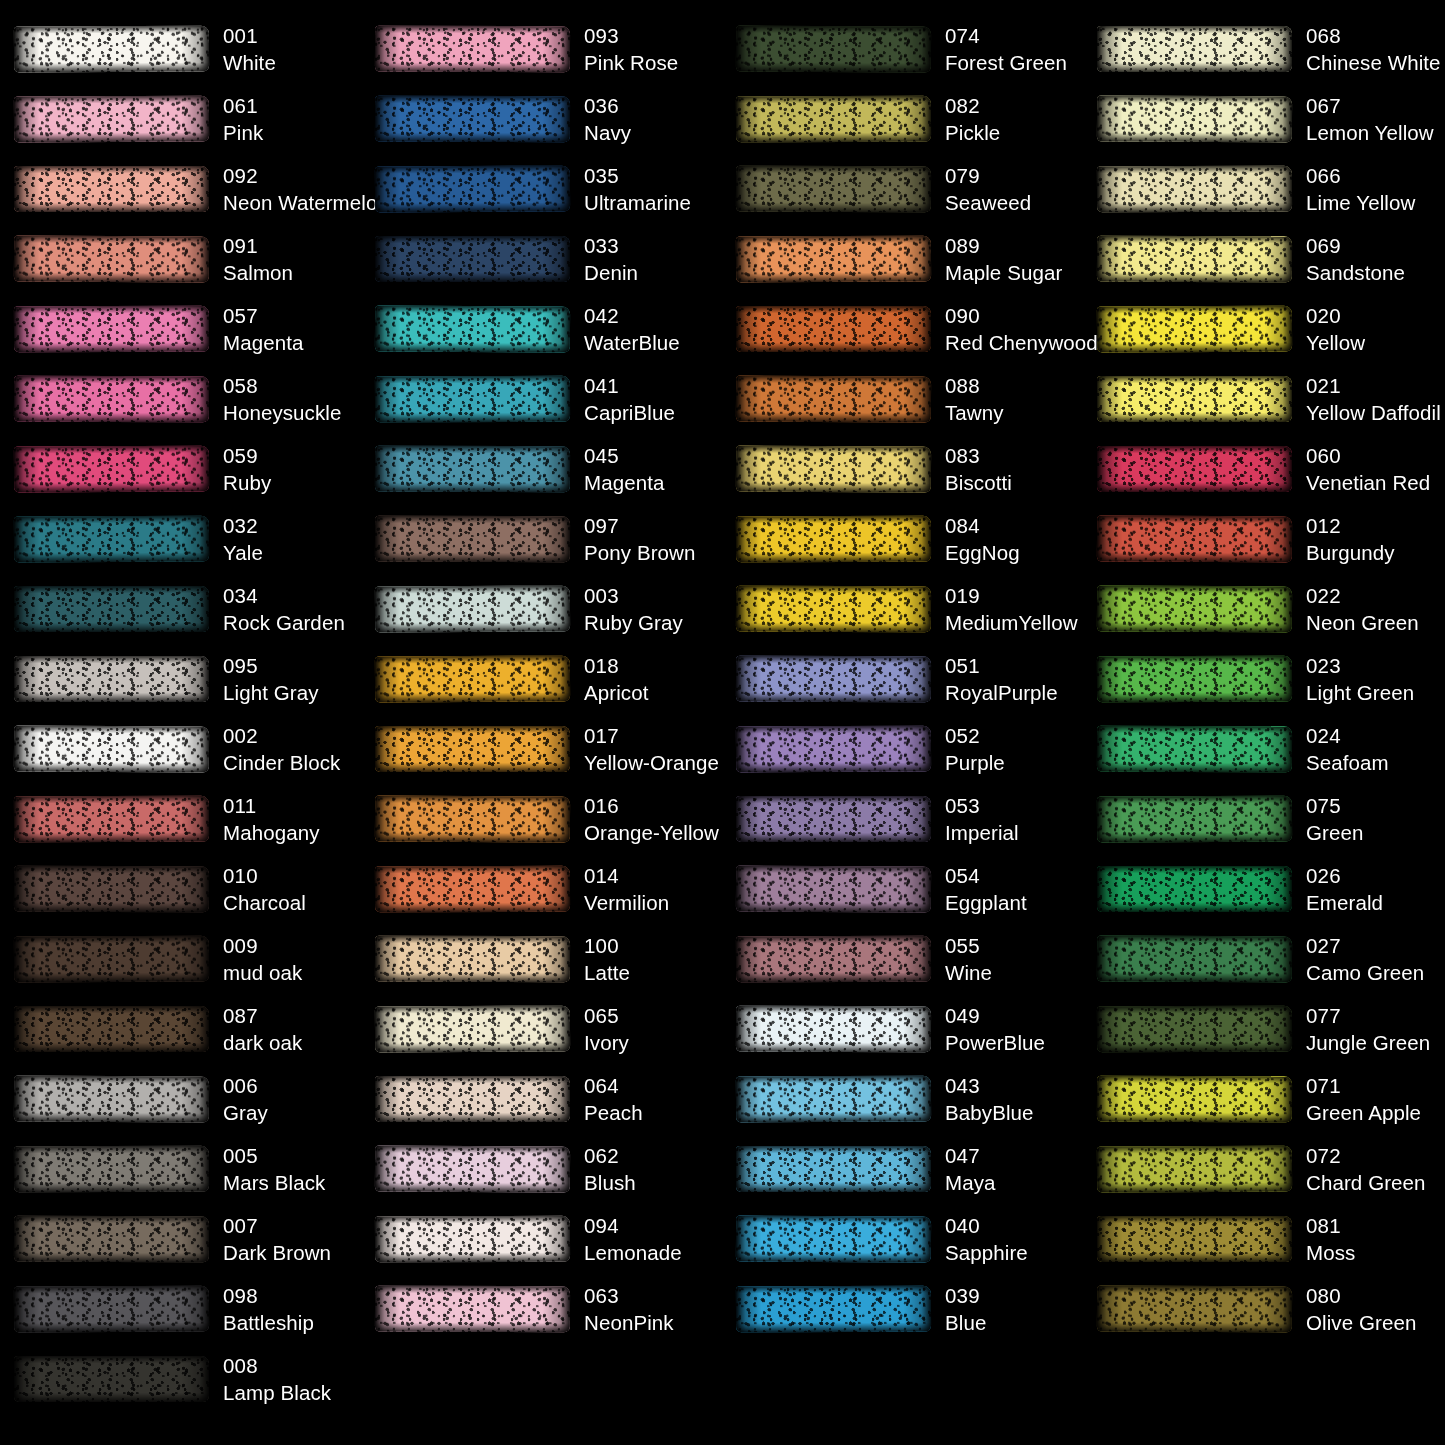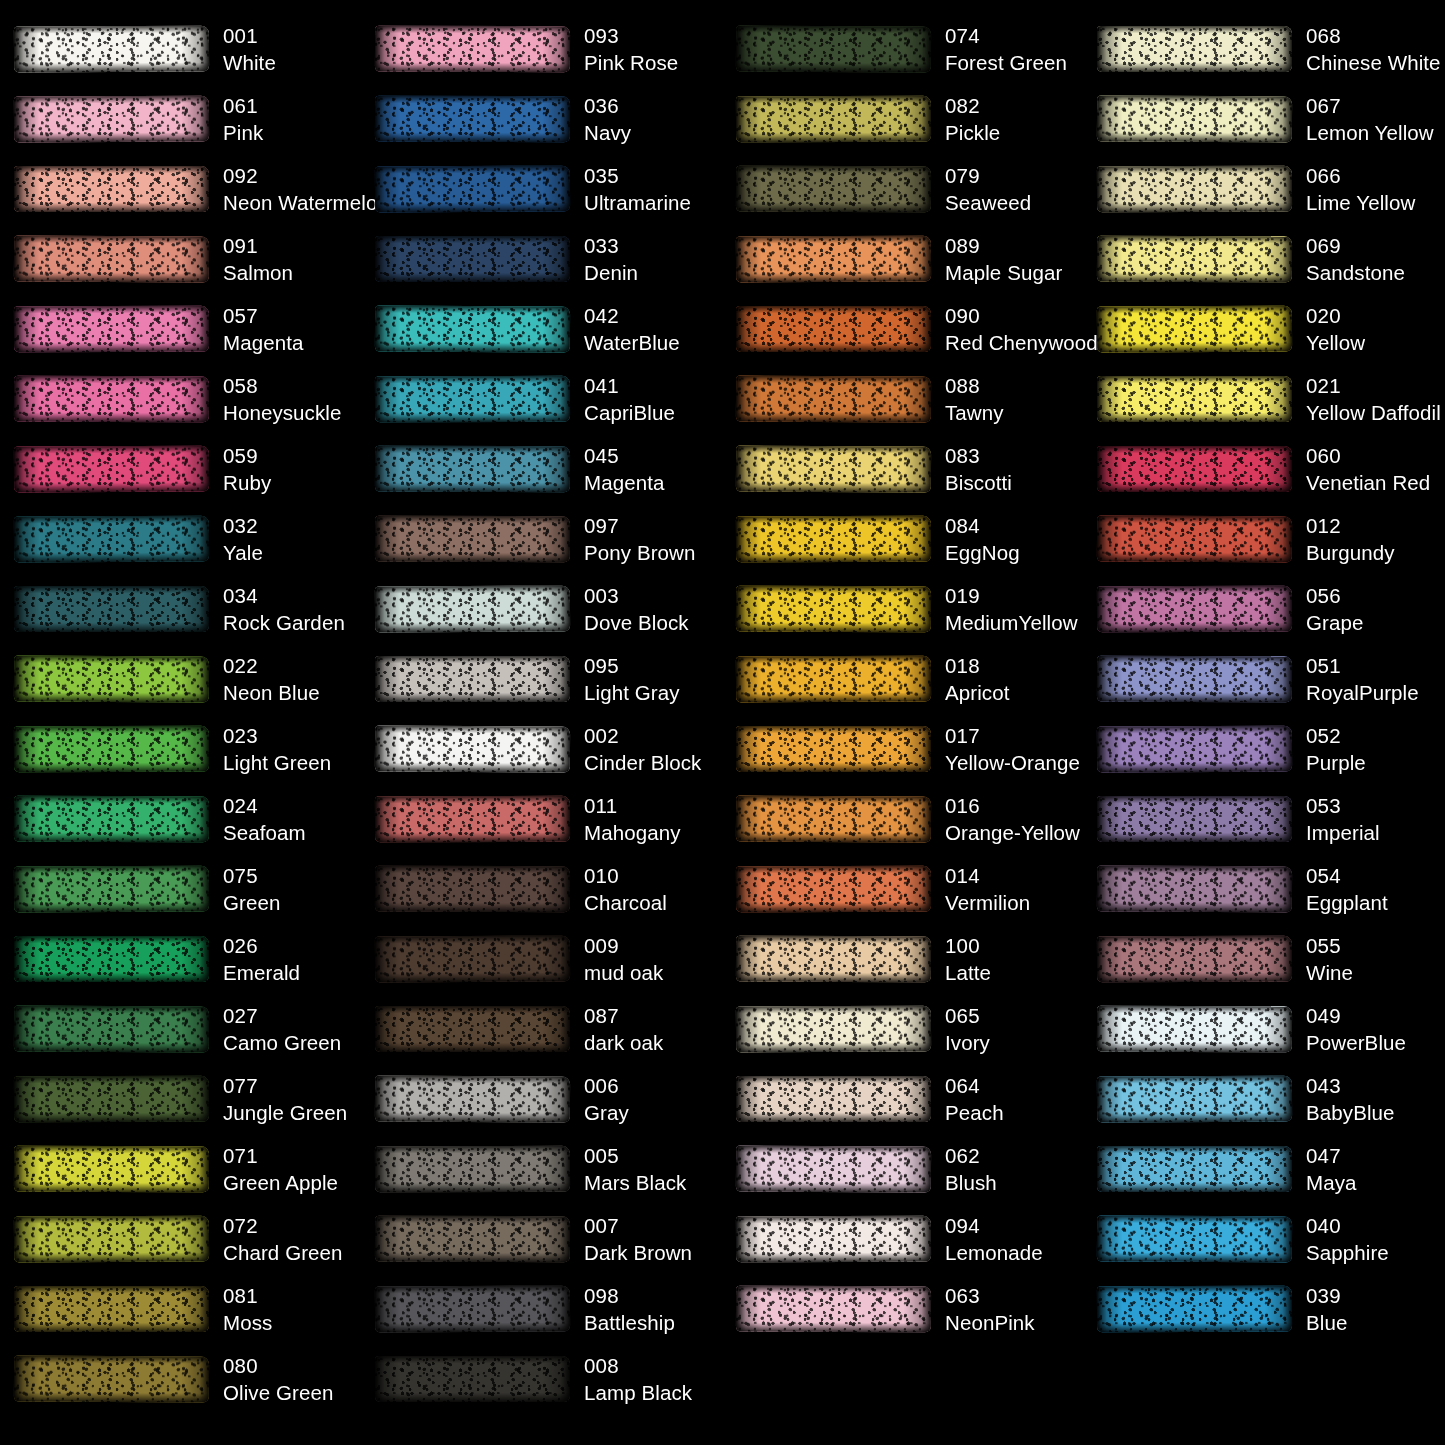--- a/index.html
+++ b/index.html
@@ -388,48 +388,39 @@
         <div class="code">034</div>
         <div class="name">Rock Garden</div>
       </div>
     </div>
     <div class="swatch-cell">
       <div class="stroke-wrap">
         <div class="stroke" style="background: rgb(205, 220, 215); transform: rotate(-0.24deg);"></div>
       </div>
       <div class="labels">
         <div class="code">003</div>
-        <div class="name">Dove Block</div>
+        <div class="name">Ruby Gray</div>
       </div>
     </div>
     <div class="swatch-cell">
       <div class="stroke-wrap">
         <div class="stroke" style="background: rgb(236, 203, 43); transform: rotate(0.12deg);"></div>
       </div>
       <div class="labels">
         <div class="code">019</div>
         <div class="name">MediumYellow</div>
       </div>
     </div>
     <div class="swatch-cell">
       <div class="stroke-wrap">
-        <div class="stroke" style="background: rgb(192, 117, 164); transform: rotate(-0.12deg);"></div>
-      </div>
-      <div class="labels">
-        <div class="code">056</div>
-        <div class="name">Grape</div>
-      </div>
-    </div>
-    <div class="swatch-cell">
-      <div class="stroke-wrap">
         <div class="stroke" style="background: rgb(141, 198, 63); transform: rotate(0.24deg);"></div>
       </div>
       <div class="labels">
         <div class="code">022</div>
-        <div class="name">Neon Blue</div>
+        <div class="name">Neon Green</div>
       </div>
     </div>
     <div class="swatch-cell">
       <div class="stroke-wrap">
         <div class="stroke" style="background: rgb(198, 192, 187); transform: rotate(0deg);"></div>
       </div>
       <div class="labels">
         <div class="code">095</div>
         <div class="name">Light Gray</div>
       </div>

